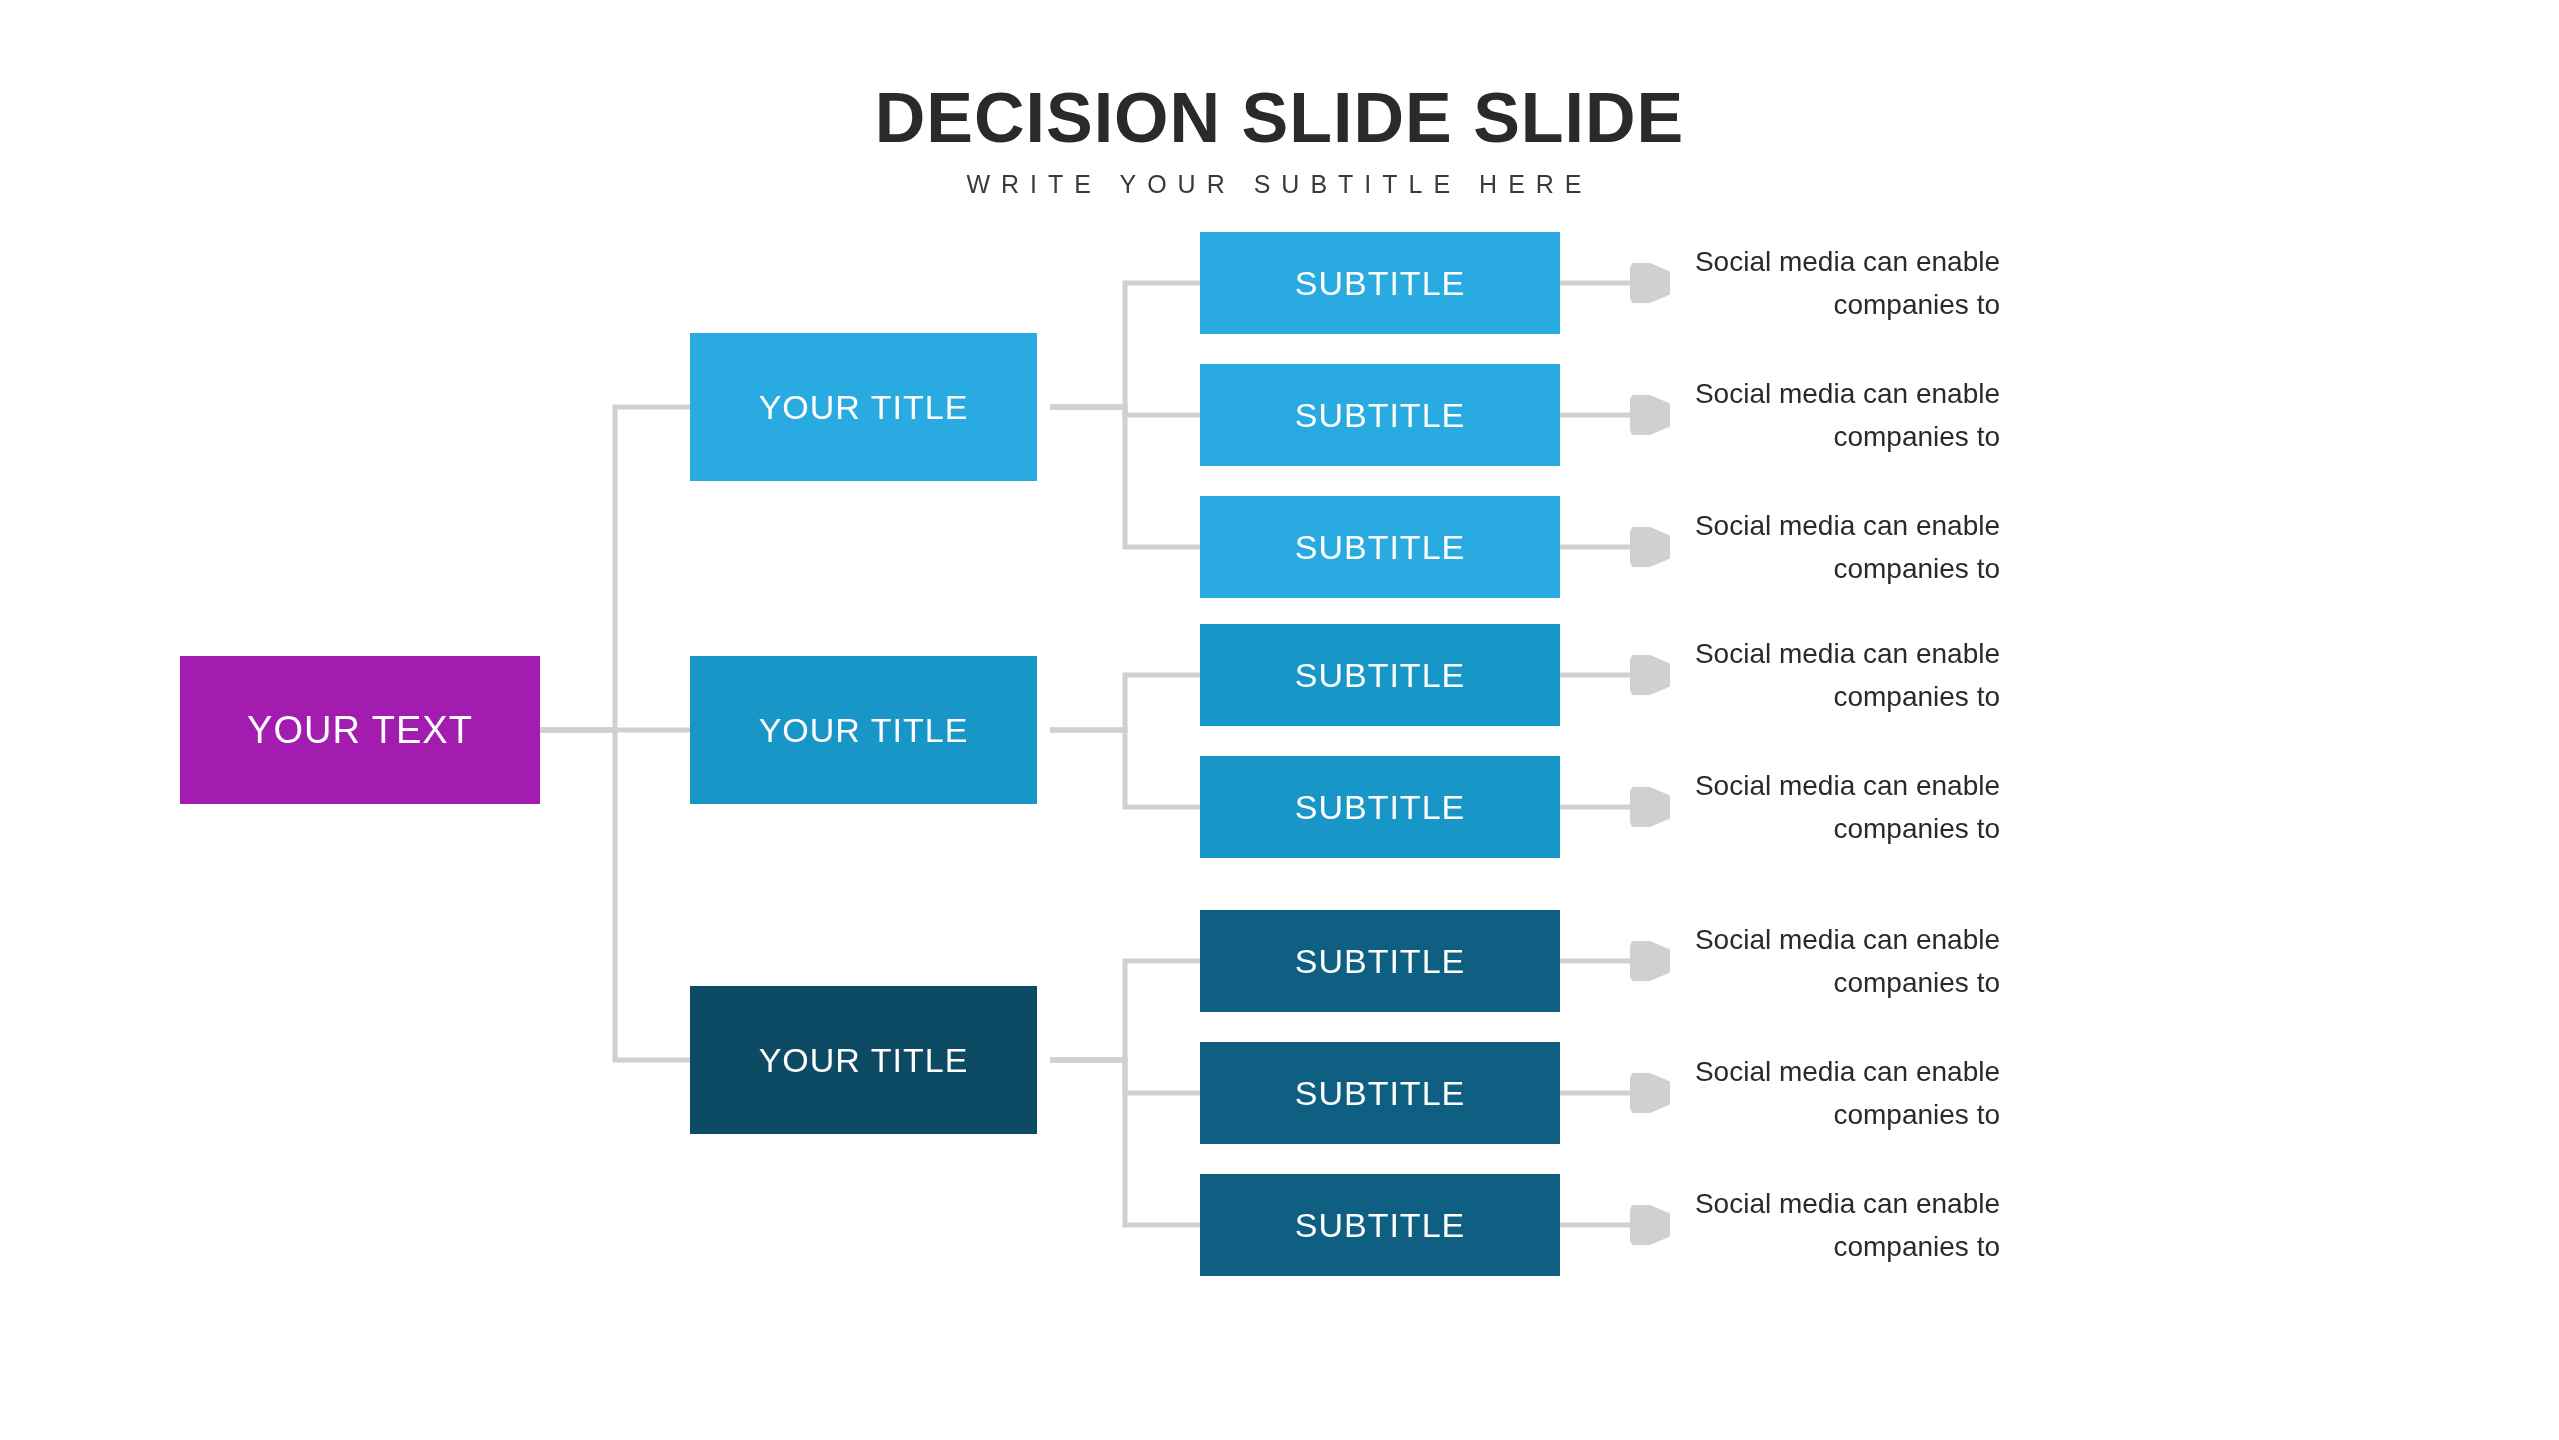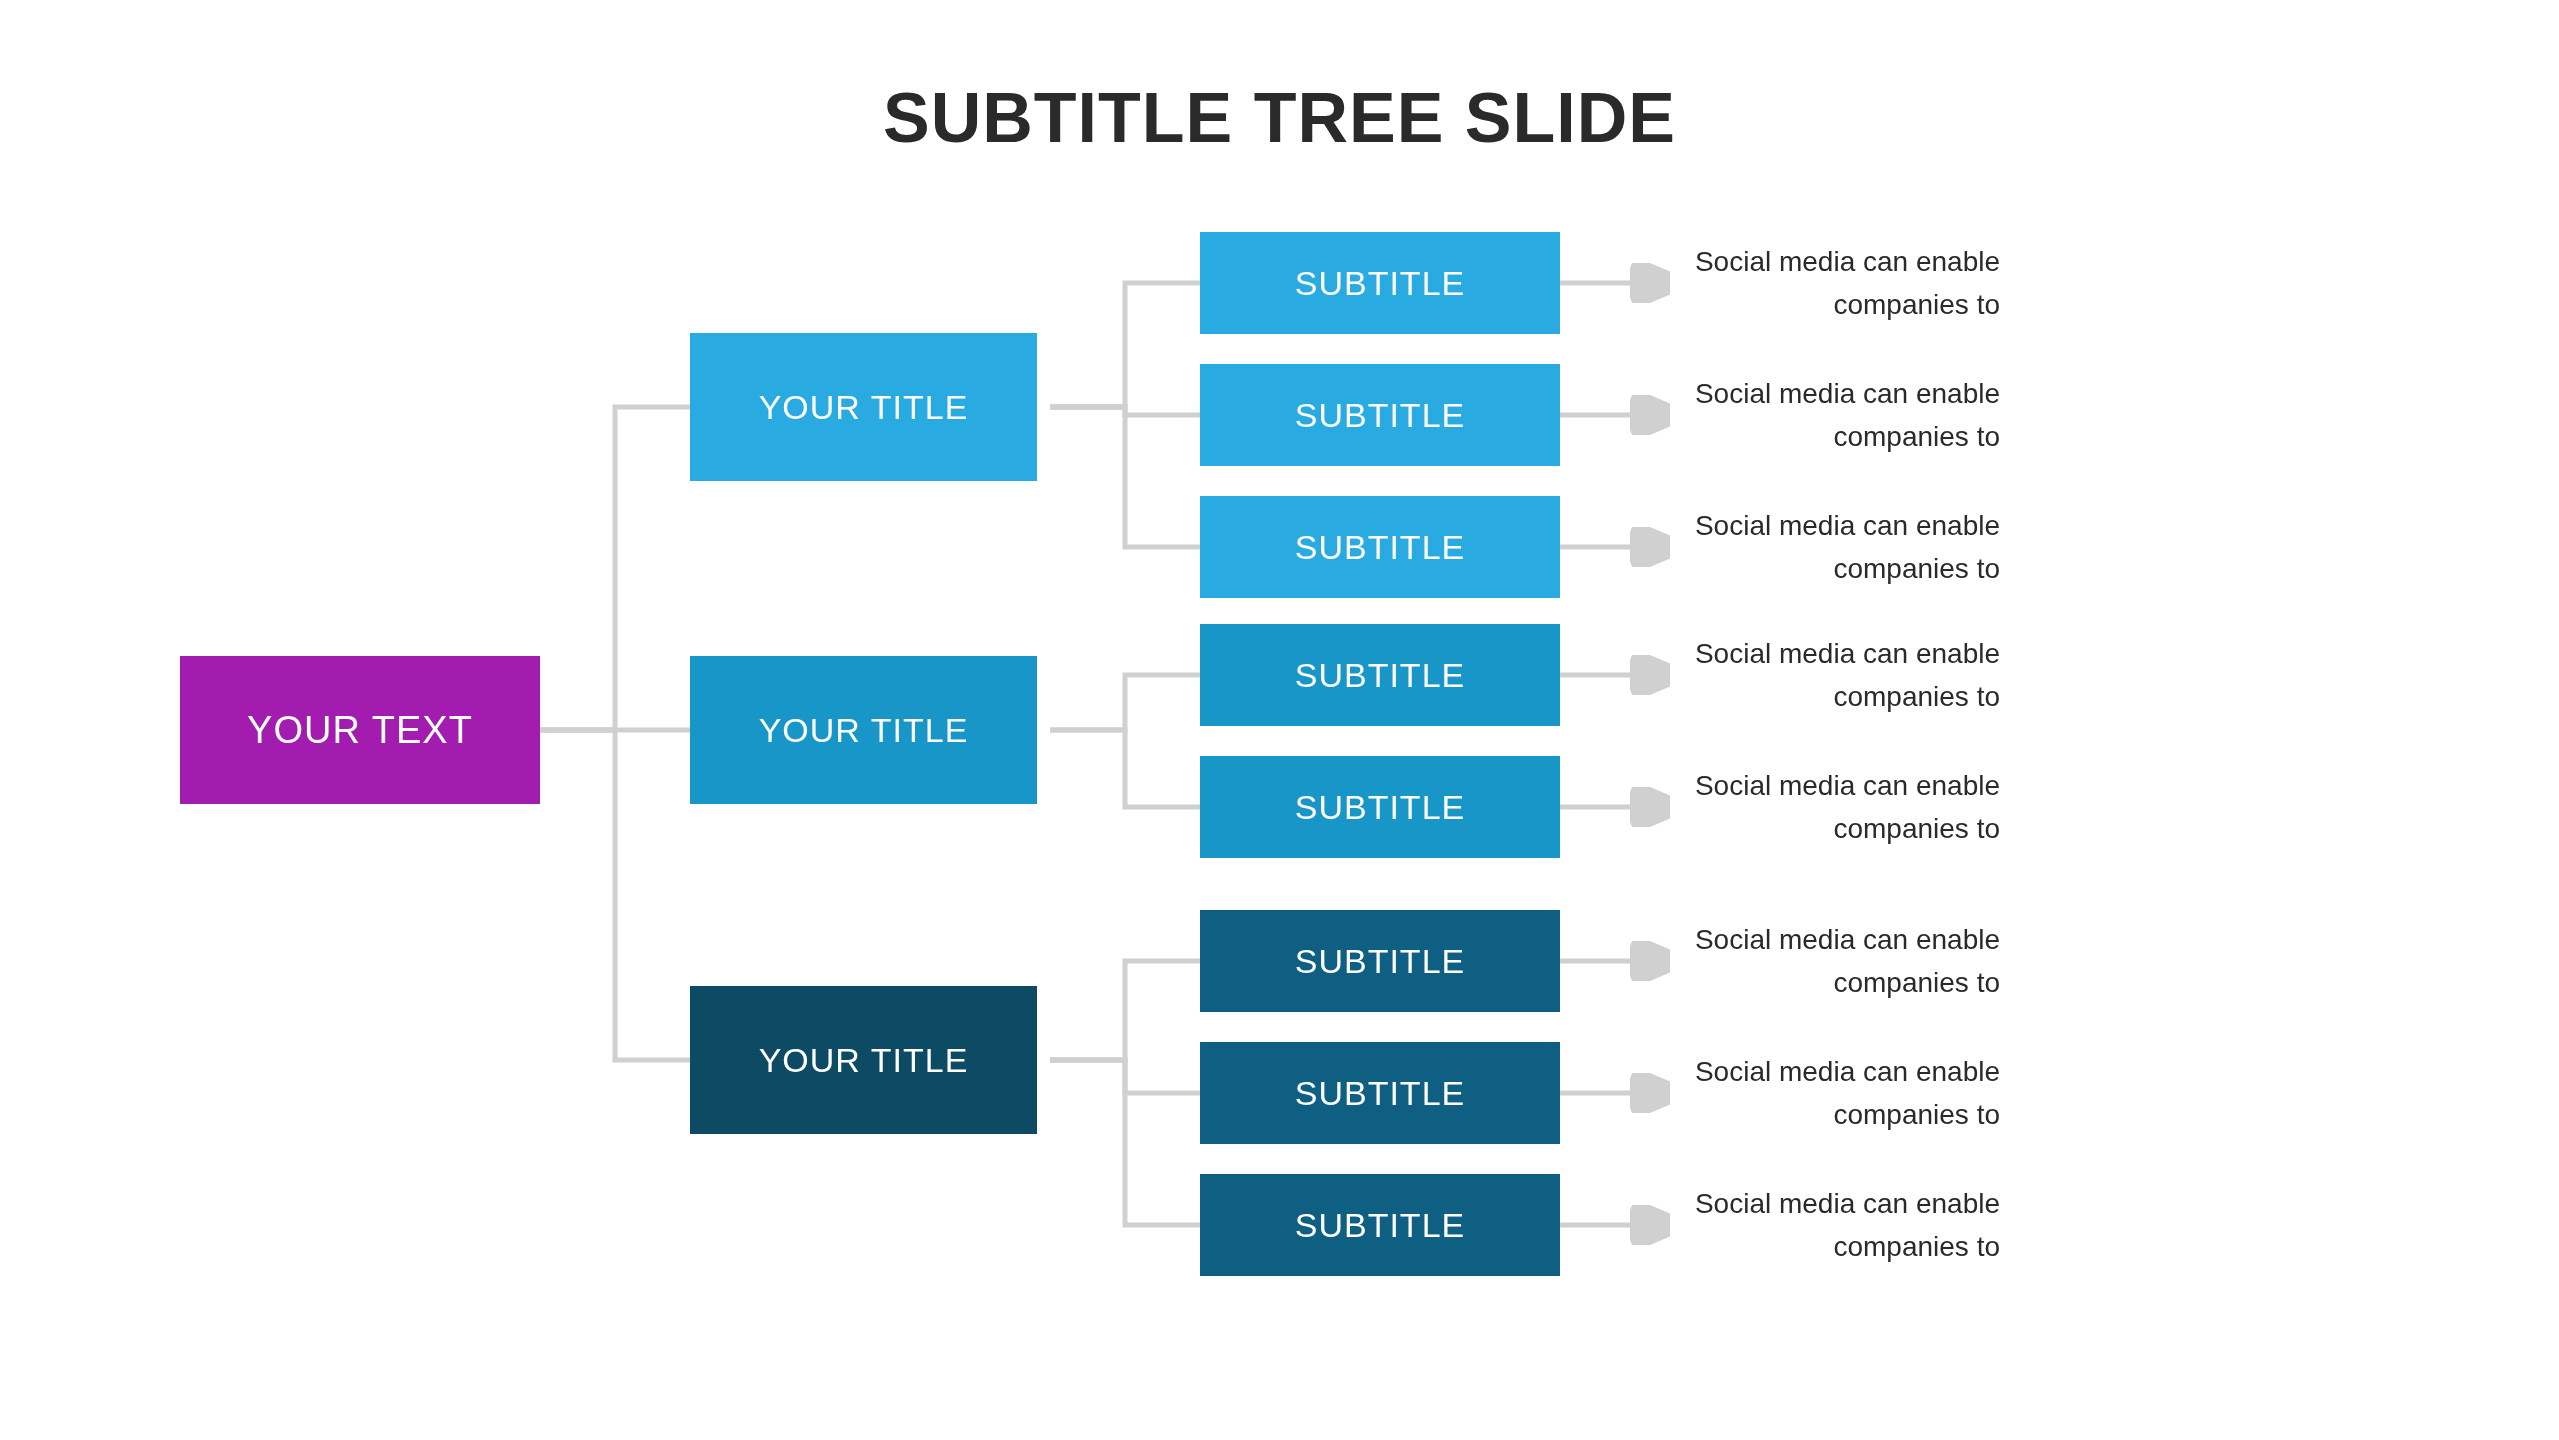--- a/index.html
+++ b/index.html
@@ -78,21 +78,22 @@
   svg.connectors path {
     fill: none;
     stroke: #d0d0d0;
     stroke-width: 5;
   }
 </style>
 </head>
 <body>
 
 <div class="header">
-  <div class="title">SUBTITLE TREE SLIDE</div>
+  <div class="title">DECISION SLIDE SLIDE</div>
+  <div class="subtitle">WRITE YOUR SUBTITLE HERE</div>
 </div>
 
 <svg class="connectors">
   <defs>
     <marker id="arrowhead" markerWidth="8" markerHeight="8" refX="6" refY="4" orient="auto">
       <path d="M0,1 L7,4 L0,7" fill="none" stroke="#b8b8b8" stroke-width="1.5"></path>
     </marker>
   </defs>
   <g id="conn-root">
       <path d="M 540 730 L 615 730 L 615 407 L 690 407"></path>

